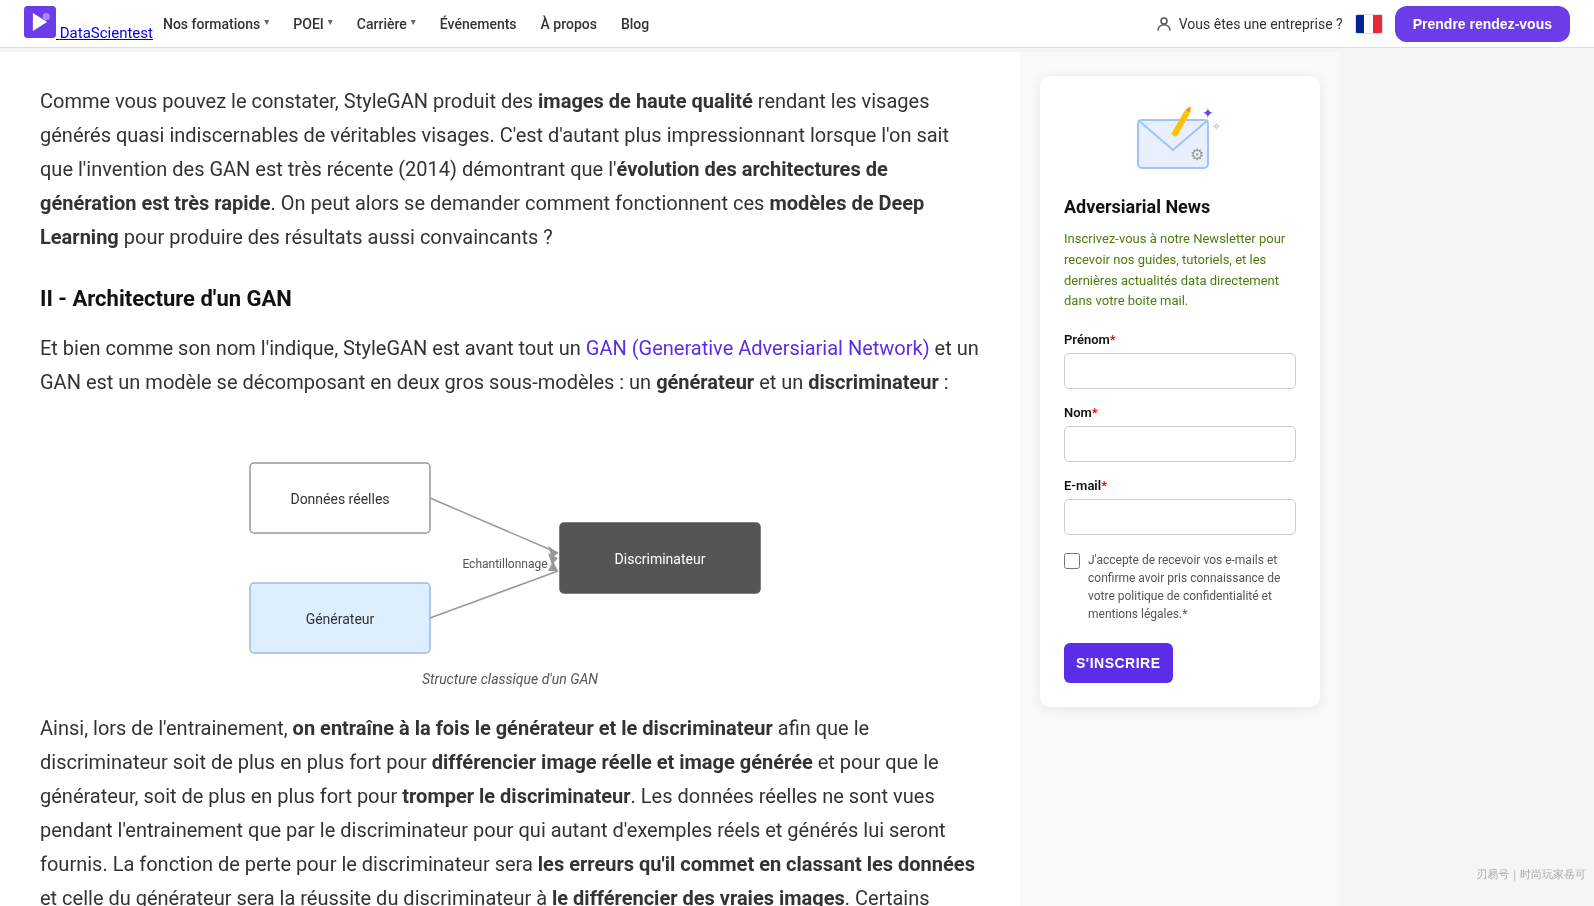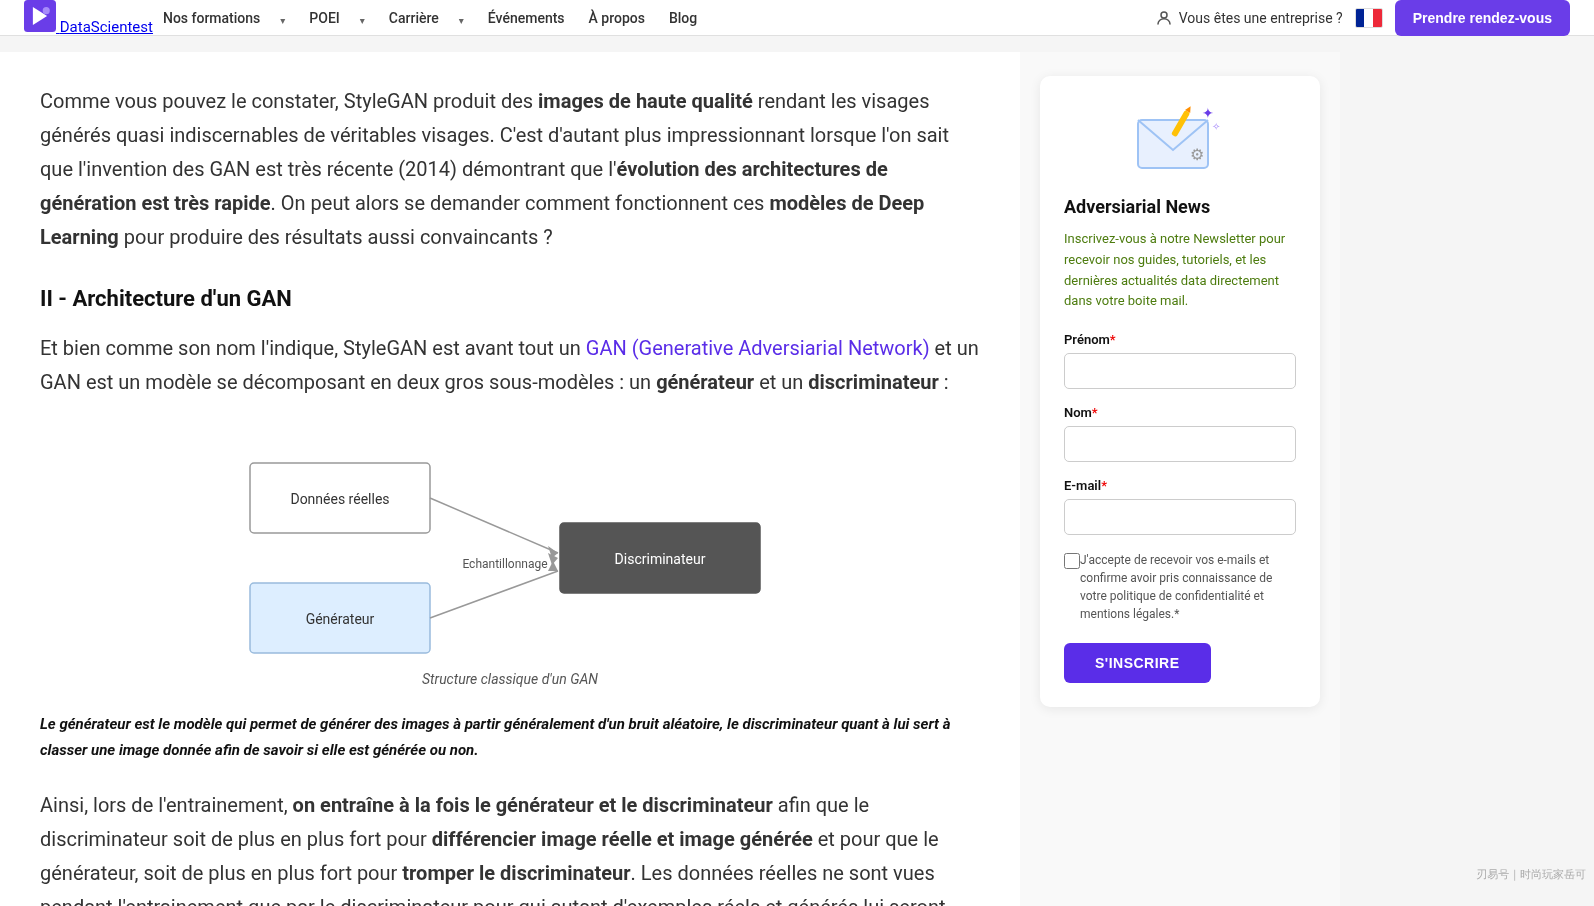--- a/index.html
+++ b/index.html
@@ -2,40 +2,40 @@
 <html><head>
   <meta charset="utf-8">
   <style>
     * { box-sizing: border-box; margin: 0; padding: 0; }
     body { font-family: -apple-system, BlinkMacSystemFont, 'Segoe UI', Roboto, sans-serif; font-size: 15px; background: #f5f5f5; color: #222; }
 
     
     nav {
       position: fixed; top: 0; left: 0; right: 0; z-index: 100;
       background: #fff; border-bottom: 1px solid #e0e0e0;
-      display: flex; align-items: center; height: 36px; padding: 0 24px;
+      display: flex; align-items: center; height: 48px; padding: 0 24px;
     }
     .nav-logo-icon { width: 32px; height: 32px; }
     .nav-links { display: flex; align-items: center; gap: 4px; flex: 1; }
     .nav-link {
-      display: flex; align-items: flex-end; gap: 20px;
+      display: flex; align-items: flex-start; gap: 4px;
       padding: 6px 10px; font-size: 14px; color: #333;
       cursor: pointer; border-radius: 4px; white-space: nowrap;
       text-decoration: none; font-weight: 500;
     }
     .nav-link .chevron { font-size: 10px; color: #666; }
     .nav-right { display: flex; align-items: center; gap: 12px; }
     .nav-enterprise { display: flex; align-items: center; gap: 6px; font-size: 14px; color: #333; cursor: pointer; }
     .nav-flag { width: 28px; height: 20px; border: 1px solid #ddd; border-radius: 2px; overflow: hidden; display: flex; }
     .flag-blue { background: #002395; flex: 1; }
     .flag-white { background: #fff; flex: 1; }
     .flag-red { background: #ED2939; flex: 1; }
     .nav-cta {
       background: #6a3de8; color: #fff; border: none; padding: 10px 18px;
-      border-radius: 6px; font-size: 14px; font-weight: 600; cursor: pointer; white-space: nowrap;
+      border-radius: 12px; font-size: 14px; font-weight: 600; cursor: pointer; white-space: nowrap;
     }
 
     
     .page-wrapper { margin-top: 52px; display: flex; max-width: 1594px; margin-left: auto; margin-right: auto; }
     .main-content { flex: 1; max-width: 1020px; padding: 32px 40px 60px 40px; background: #fff; }
     .sidebar { width: 320px; min-width: 320px; padding: 24px 20px; background: #f9f9f9; }
 
     
     .article-paragraph { font-size: 20px; line-height: 1.7; color: #333; margin-bottom: 24px; }
     .article-paragraph a { color: #5a2de8; text-decoration: none; }
@@ -58,25 +58,25 @@
     .sidebar-card { background: #fff; border-radius: 10px; padding: 24px; box-shadow: 0 2px 12px rgba(0,0,0,0.08); }
     .sidebar-illustration { display: flex; justify-content: center; margin-bottom: 16px; }
     .sidebar-title { font-size: 18px; font-weight: 700; color: #111; margin-bottom: 12px; }
     .sidebar-desc { font-size: 13px; color: #4d7c0f; line-height: 1.6; margin-bottom: 20px; }
     .sidebar-label { font-size: 13px; font-weight: 600; color: #111; margin-bottom: 6px; }
     .sidebar-label .required { color: #e00; }
     .sidebar-input {
       width: 100%; border: 1.5px solid #ccc; border-radius: 5px;
       padding: 9px 12px; font-size: 14px; color: #333; margin-bottom: 16px; outline: none;
     }
-    .sidebar-checkbox-row { display: flex; align-items: flex-start; gap: 0; margin-bottom: 20px; }
+    .sidebar-checkbox-row { display: flex; align-items: flex-start; gap: 8px; margin-bottom: 20px; }
     .sidebar-checkbox { width: 16px; height: 16px; border: 1.5px solid #999; border-radius: 3px; cursor: pointer; flex-shrink: 0; margin-top: 2px; background: #fff; }
     .sidebar-checkbox-label { font-size: 12px; color: #555; line-height: 1.5; }
     .sidebar-submit {
-      background: #5a2de8; color: #fff; border: none; padding: 12px 31px;
+      background: #5a2de8; color: #fff; border: none; padding: 12px 12px;
       border-radius: 6px; font-size: 14px; font-weight: 700; cursor: pointer;
       letter-spacing: 0.5px;
     }
 
     
     .watermark {
       position: fixed; bottom: 24px; right: 8px;
       font-size: 11px; color: #aaa; pointer-events: none;
     }
   </style>
@@ -166,21 +166,20 @@
           <polygon points="328,148 318,148 323,138" fill="#999"></polygon>
 
           <text x="275" y="145" text-anchor="middle" font-size="12" fill="#555">Echantillonnage</text>
 
           <polygon points="328,135 318,130 322,142" fill="#999"></polygon>
         </svg>
         <p class="diagram-caption">Structure classique d'un GAN</p>
       </div>
     </div>
 
-    <p class="article-blockquote">Le générateur est le modèle qui permet de générer des images à partir généralement d'un bruit aléatoire, le discriminateur quant à lui sert à classer une image donnée afin de savoir si elle est générée ou non.</p>
 
     <p class="article-paragraph">
       Ainsi, lors de l'entrainement, <span class="bold-text">on entraîne à la fois le générateur et le discriminateur</span> afin que le discriminateur soit de plus en plus fort pour <span class="bold-text">différencier image réelle et image générée</span> et pour que le générateur, soit de plus en plus fort pour <span class="bold-text">tromper le discriminateur</span>. Les données réelles ne sont vues pendant l'entrainement que par le discriminateur pour qui autant d'exemples réels et générés lui seront fournis. La fonction de perte pour le discriminateur sera <span class="bold-text">les erreurs qu'il commet en classant les données</span> et celle du générateur sera la réussite du discriminateur à <span class="bold-text">le différencier des vraies images</span>. Certains modèles utilisent la même fonction de perte qui est minimisée par le discriminateur et maximisée par le générateur.
     </p>
 
   </div>
 
   <div class="sidebar">
     <div class="sidebar-card">
 

